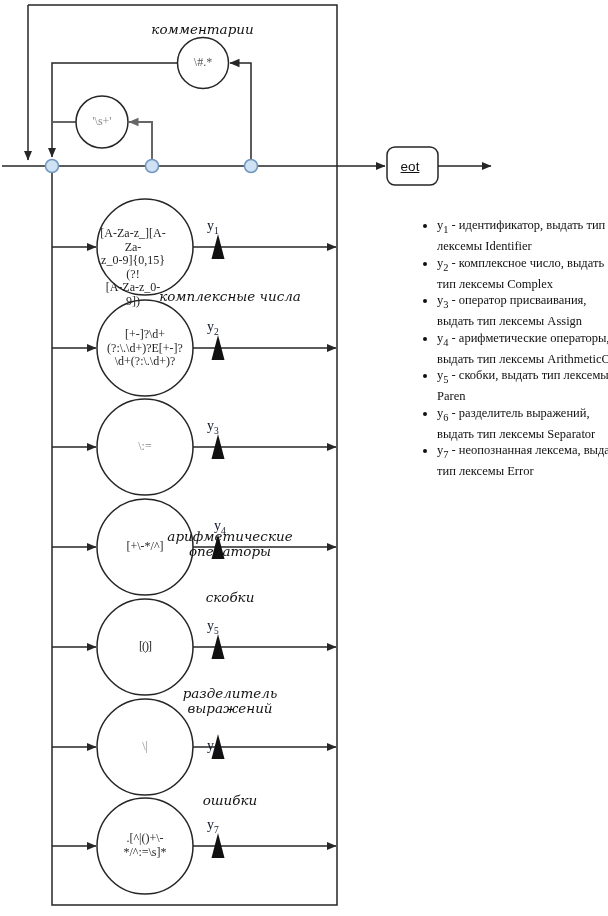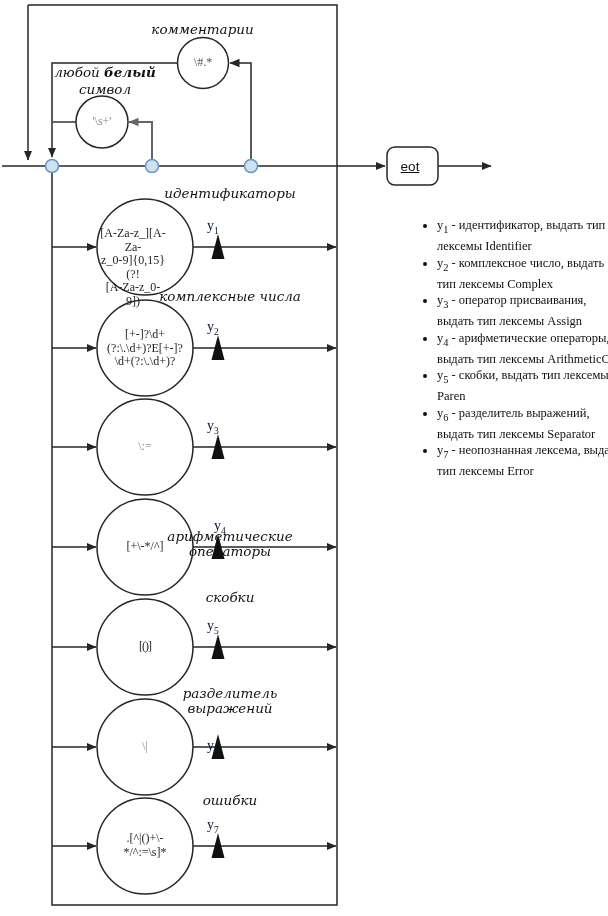--- a/index.html
+++ b/index.html
@@ -104,26 +104,24 @@
     <circle cx="102" cy="122" r="26" fill="#ffffff" stroke="#262626" stroke-width="1.5"></circle>
 
     <circle cx="52" cy="166" r="6.5" fill="#cfe2f3" stroke="#6f94bd" stroke-width="1.5"></circle>
     <circle cx="152" cy="166" r="6.5" fill="#cfe2f3" stroke="#6f94bd" stroke-width="1.5"></circle>
     <circle cx="251" cy="166" r="6.5" fill="#cfe2f3" stroke="#6f94bd" stroke-width="1.5"></circle>
 
     <rect x="387" y="147" width="51" height="38" rx="8" fill="#ffffff" stroke="#262626" stroke-width="1.5"></rect>
   </svg>
 
   <div class="lbl" style="left:130px; top:22px; width:145px;">комментарии</div>
-  <div class="lbl" style="left:40px; top:64px; width:130px; line-height:16.5px;"><span>любой </span><span class="bold">белый</span><br><span>символ</span></div>
 
   <div class="cregex semi" style="left:170px; top:56px; width:66px;">\#.*</div>
   <div class="cregex dim" style="left:70px; top:115px; width:64px;">'\s+'</div>
 
-  <div class="lbl" style="left:130px; top:186px; width:200px;">идентификаторы</div>
   <div class="lbl" style="left:130px; top:289px; width:200px;">комплексные числа</div>
   <div class="lbl" style="left:130px; top:486px; width:200px;margin-top:43px;">арифметические
 операторы</div>
   <div class="lbl" style="left:130px; top:590px; width:200px;">скобки</div>
   <div class="lbl" style="left:130px; top:793px; width:200px;">ошибки</div>
   <div class="lbl" style="left:130px; top:686px; width:200px;">разделитель
 выражений</div>
 
   <div class="cregex" style="left:99px; top:227px; width:68px;">[A-Za-z_][A-Za-
 z_0-9]{0,15}(?!

